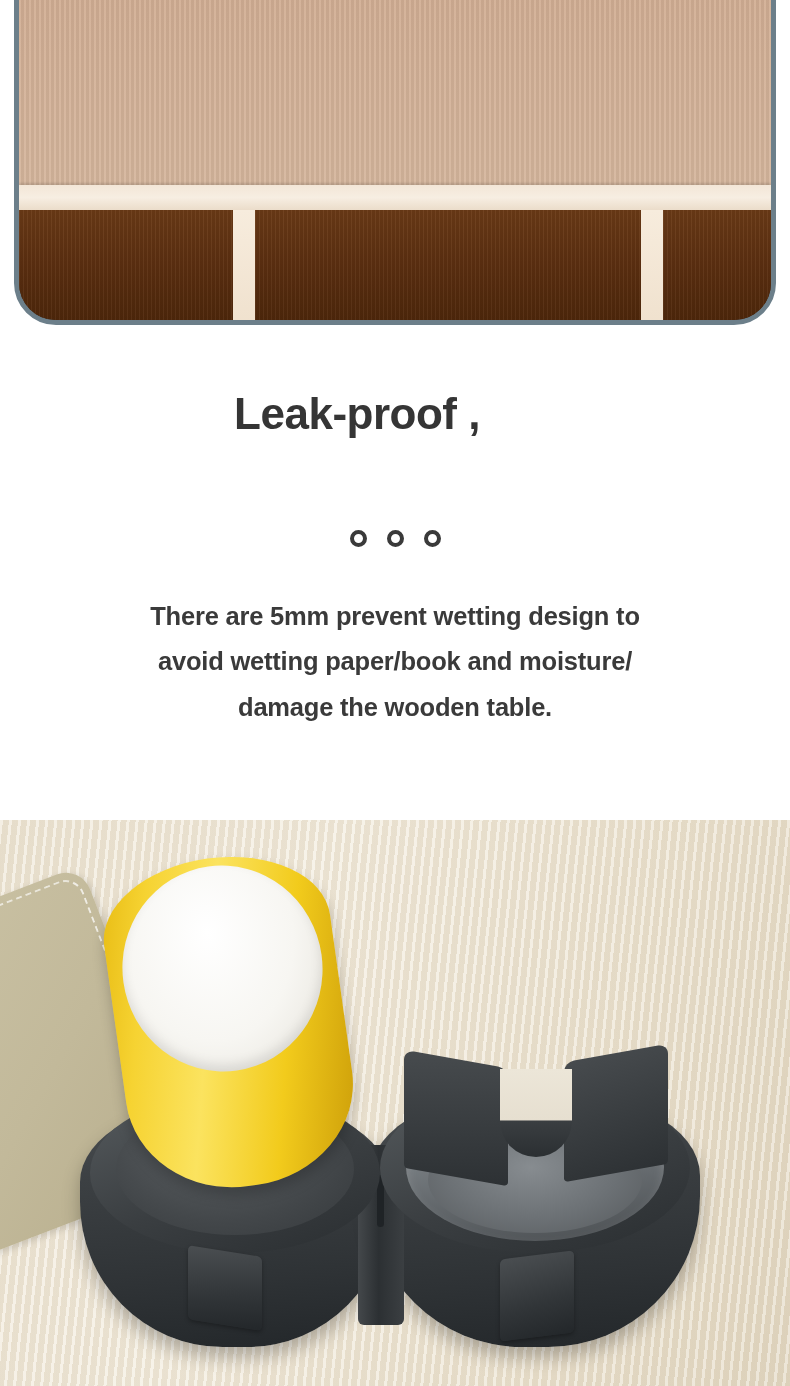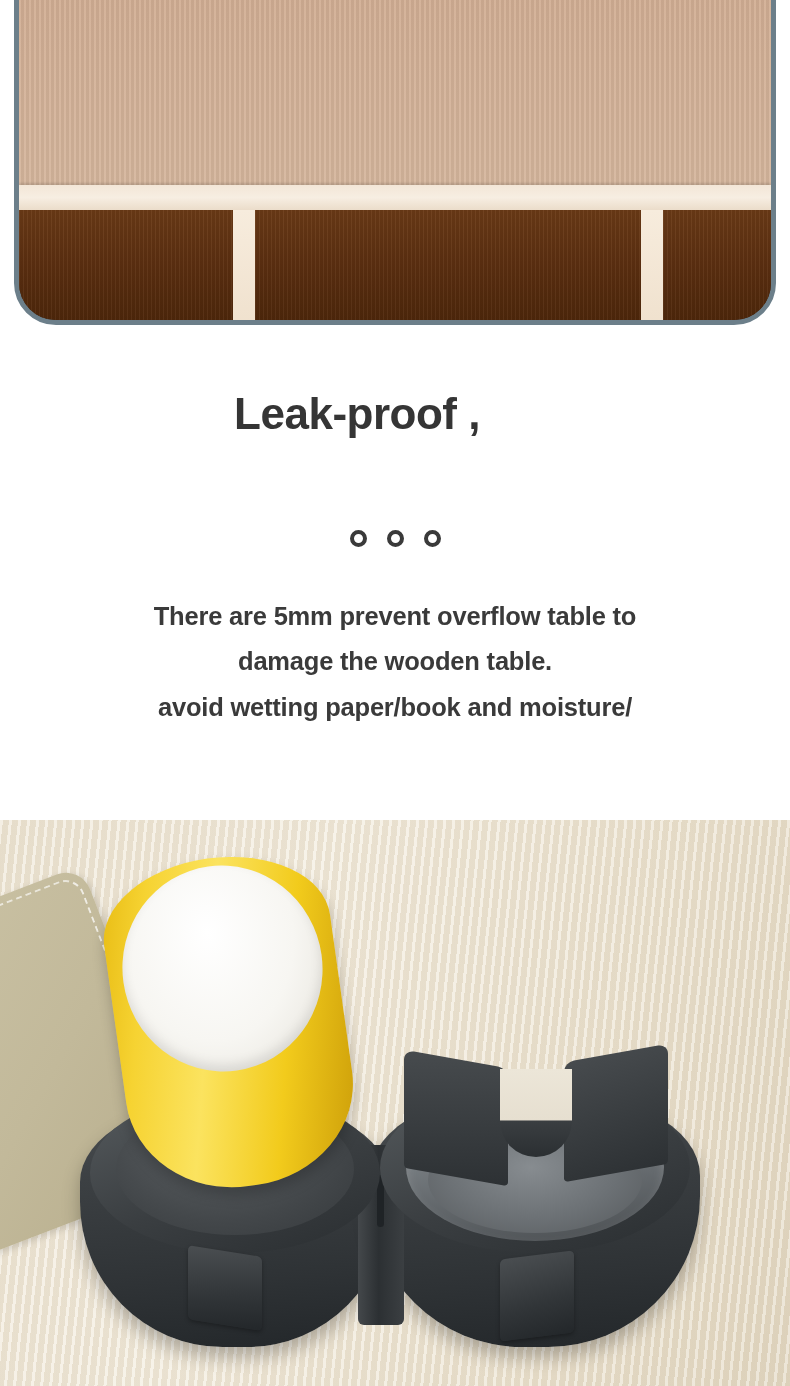--- a/index.html
+++ b/index.html
@@ -181,23 +181,23 @@
   <div>Leak-proof ,</div>
 </div>
 
 <div class="dots">
   <span class="dot"></span>
   <span class="dot"></span>
   <span class="dot"></span>
 </div>
 
 <div class="subcopy">
-  <div>There are 5mm prevent overflow table to</div>
+  <div>There are 5mm prevent wetting design to</div>
+  <div>avoid wetting paper/book and moisture/</div>
   <div>damage the wooden table.</div>
-  <div>avoid wetting paper/book and moisture/</div>
 </div>
 
 <div class="photo">
   <div class="mat"></div>
 
   <div class="holder">
     <div class="base base-l"></div>
     <div class="base base-r"></div>
     <div class="connector"></div>
 

